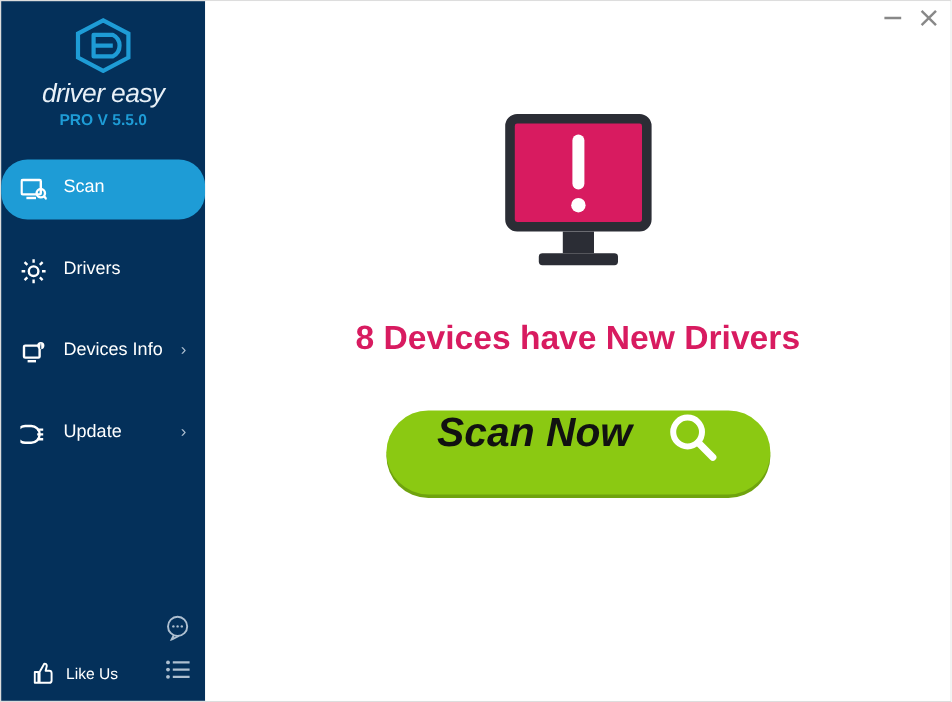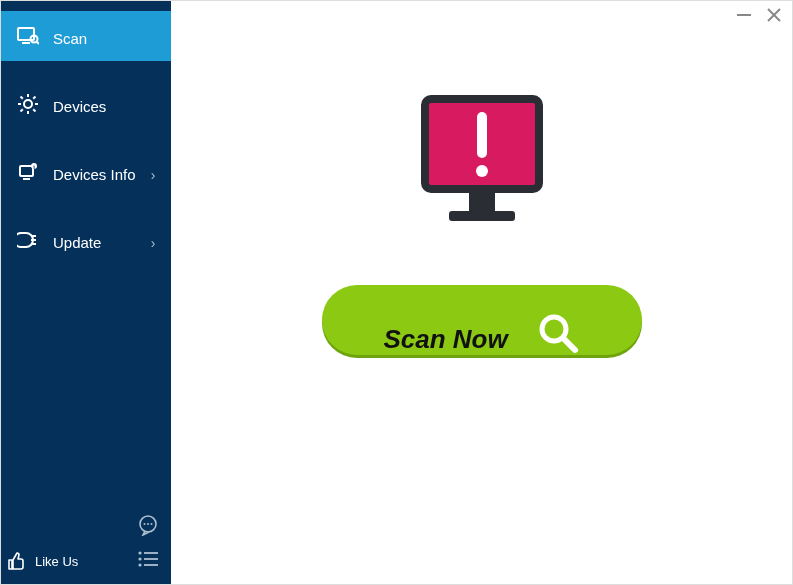--- a/index.html
+++ b/index.html
@@ -37,26 +37,27 @@
   }
   .brand-version {
     font-size: 13px;
     color: #1e9cd6;
     font-weight: bold;
     margin-top: 1px;
   }
   .nav { flex: 1; }
   .nav-item {
     display: flex;
-    align-items: flex-end;
+    align-items: flex-start;
     padding: 14px 14px 14px 16px;
     font-size: 15px;
     margin-top: 18px;
     cursor: pointer;
     position: relative;
+    border-radius: 22px;
   }
   .nav-item.active {
     background: #1e9cd6;
     margin-top: 10px;
   }
   .nav-icon {
     width: 22px;
     height: 22px;
     margin-right: 14px;
     display: flex;
@@ -67,21 +68,21 @@
   .nav-label { flex: 1; }
   .nav-chevron {
     width: 8px;
     text-align: center;
     color: #aebfd0;
     font-size: 14px;
   }
   .sidebar-footer {
     display: flex;
     align-items: flex-end;
-    padding: 10px 12px 12px 4px;
+    padding: 10px 12px 12px 24px;
   }
   .like-us {
     display: flex;
     align-items: center;
     font-size: 13px;
     cursor: pointer;
   }
   .footer-icons {
     margin-left: auto;
     display: flex;
@@ -120,39 +121,47 @@
     color: #444;
   }
   .scan-btn {
     margin-top: 44px;
     width: 320px;
     height: 70px;
     border: none;
     border-radius: 36px;
     background: #8bc912;
     color: #111;
-    font-size: 26px;
+    font-size: 34px;
     font-weight: 800;
     font-style: italic;
     display: flex;
-    align-items: flex-end;
+    align-items: flex-start;
     justify-content: center;
     gap: 28px;
     cursor: pointer;
     box-shadow: 0 3px 0 #6fa30e;
   }
   .scan-btn .mag {
     display: inline-flex;
   }
 </style>
 </head>
 <body>
 
 <div class="app">
   <aside class="sidebar">
+    <div class="brand">
+      <svg width="50" height="46" viewBox="0 0 50 46">
+        <polygon points="25,2 46,13 46,33 25,44 4,33 4,13" fill="none" stroke="#1e9cd6" stroke-width="3.5"></polygon>
+        <path d="M17 14 L33 14 A10 10 0 0 1 33 32 L17 32 Z M17 23 L33 23" fill="none" stroke="#1e9cd6" stroke-width="3.5" stroke-linejoin="round"></path>
+      </svg>
+      <div class="brand-name">driver easy</div>
+      <div class="brand-version">PRO V 5.5.0</div>
+    </div>
 
     <nav class="nav">
       <div class="nav-item active">
         <span class="nav-icon">
           <svg width="22" height="22" viewBox="0 0 22 22">
             <rect x="1" y="3" width="16" height="12" rx="1" fill="none" stroke="#fff" stroke-width="2"></rect>
             <rect x="5" y="17" width="8" height="2" fill="#fff"></rect>
             <circle cx="17" cy="14" r="3.5" fill="none" stroke="#fff" stroke-width="2"></circle>
             <line x1="19.5" y1="16.5" x2="22" y2="19" stroke="#fff" stroke-width="2"></line>
           </svg>
@@ -169,21 +178,21 @@
                 <line x1="11" y1="18" x2="11" y2="21"></line>
               <line x1="1" y1="11" x2="4" y2="11"></line>
                 <line x1="18" y1="11" x2="21" y2="11"></line>
               <line x1="3.5" y1="3.5" x2="5.8" y2="5.8"></line>
                 <line x1="16.2" y1="16.2" x2="18.5" y2="18.5"></line>
               <line x1="18.5" y1="3.5" x2="16.2" y2="5.8"></line>
                 <line x1="5.8" y1="16.2" x2="3.5" y2="18.5"></line>
             </g>
           </svg>
         </span>
-        <span class="nav-label">Devices</span>
+        <span class="nav-label">Drivers</span>
       </div>
 
       <div class="nav-item">
         <span class="nav-icon">
           <svg width="22" height="22" viewBox="0 0 22 22">
             <rect x="3" y="5" width="13" height="10" rx="1" fill="none" stroke="#fff" stroke-width="2"></rect>
             <rect x="6" y="17" width="7" height="2" fill="#fff"></rect>
             <circle cx="17" cy="5" r="3" fill="#fff"></circle>
             <text x="17" y="7.5" font-size="6" font-weight="bold" fill="#04305a" text-anchor="middle">i</text>
           </svg>
@@ -258,20 +267,21 @@
       <svg width="150" height="150" viewBox="0 0 150 150">
         <rect x="18" y="12" width="114" height="90" rx="6" fill="#d81b60"></rect>
         <rect x="18" y="12" width="114" height="90" rx="6" fill="none" stroke="#2b2d35" stroke-width="8"></rect>
         <rect x="62" y="106" width="26" height="18" fill="#2b2d35"></rect>
         <rect x="42" y="124" width="66" height="10" rx="3" fill="#2b2d35"></rect>
         <line x1="75" y1="30" x2="75" y2="66" stroke="#fff" stroke-width="10" stroke-linecap="round"></line>
         <circle cx="75" cy="84" r="6" fill="#fff"></circle>
       </svg>
     </div>
 
+    <div class="headline">8 Devices have New Drivers</div>
 
     <button class="scan-btn">
       <span>Scan Now</span>
       <span class="mag">
         <svg width="44" height="44" viewBox="0 0 44 44">
           <circle cx="18" cy="18" r="12" fill="none" stroke="#fff" stroke-width="5"></circle>
           <line x1="27" y1="27" x2="39" y2="39" stroke="#fff" stroke-width="6" stroke-linecap="round"></line>
         </svg>
       </span>
     </button>

